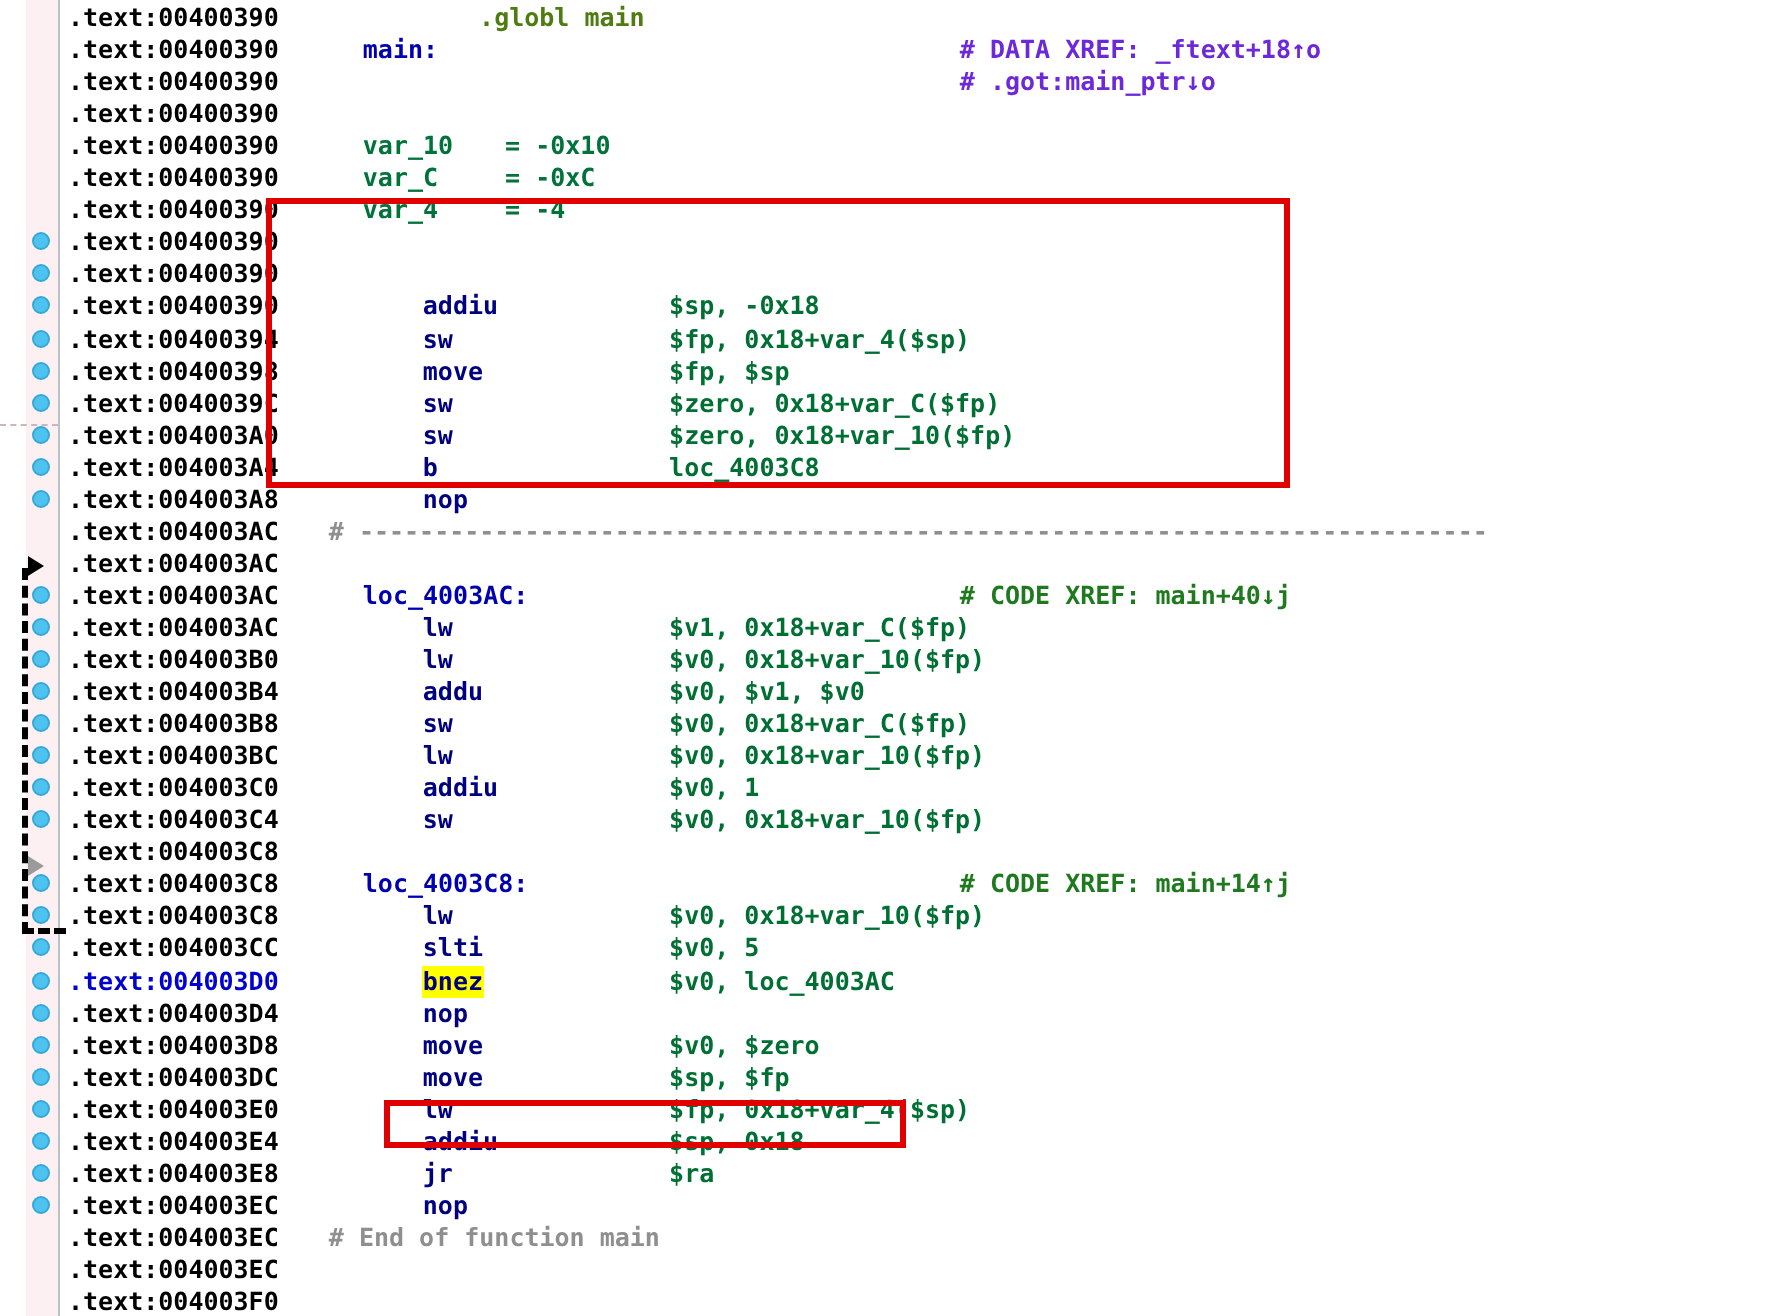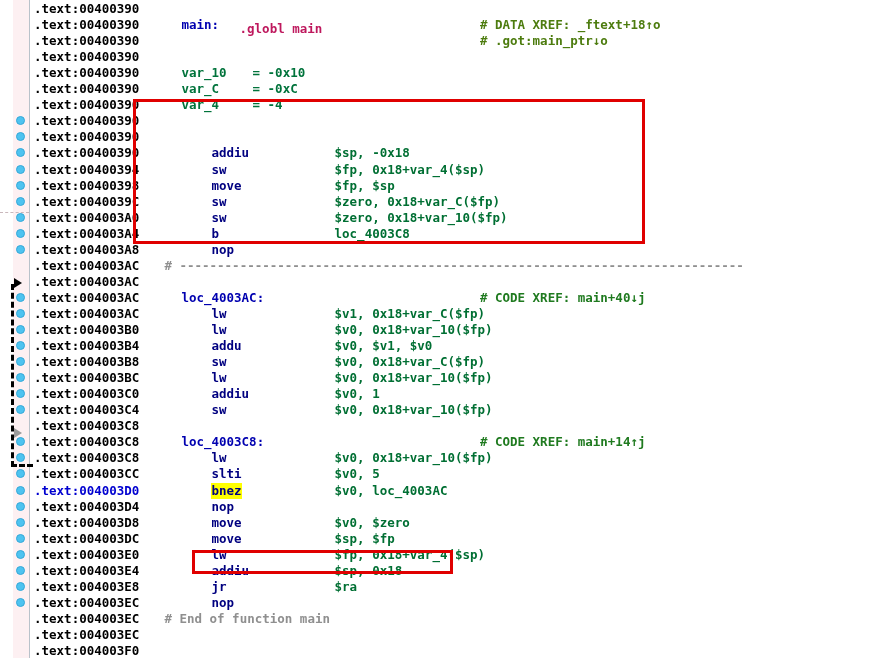--- a/index.html
+++ b/index.html
@@ -97,23 +97,23 @@
   }
   .addr   { color: #000000; font-weight: bold; }
   .addr.sel { color: #0000d0; font-weight: bold; }
   .lbl    { color: #0000b0; font-weight: bold; }   
   .var    { color: #00733b; font-weight: bold; }   
   .eq     { color: #00733b; font-weight: bold; }
   .ins    { color: #000080; font-weight: bold; }   
   .ins-hl { color: #000080; font-weight: bold; background:#ffff00; }
   .reg    { color: #006f33; font-weight: bold; }   
   .cmt-g  { color: #1f7a1f; font-weight: bold; }   
-  .cmt-p  { color: #4d7c0f; font-weight: bold; }   
+  .cmt-p  { color: #6d28d9; font-weight: bold; }   
   .cmt-k  { color: #8f8f8f; font-weight: bold; }   
-  .dirc   { color: #be185d; font-weight: bold; margin-top: 20px; }
+  .dirc   { color: #4d7c0f; font-weight: bold; }
 
   
   .redbox {
     position: absolute;
     border: 3px solid #e00000;
     pointer-events: none;
   }
 </style>
 </head>
 <body>

